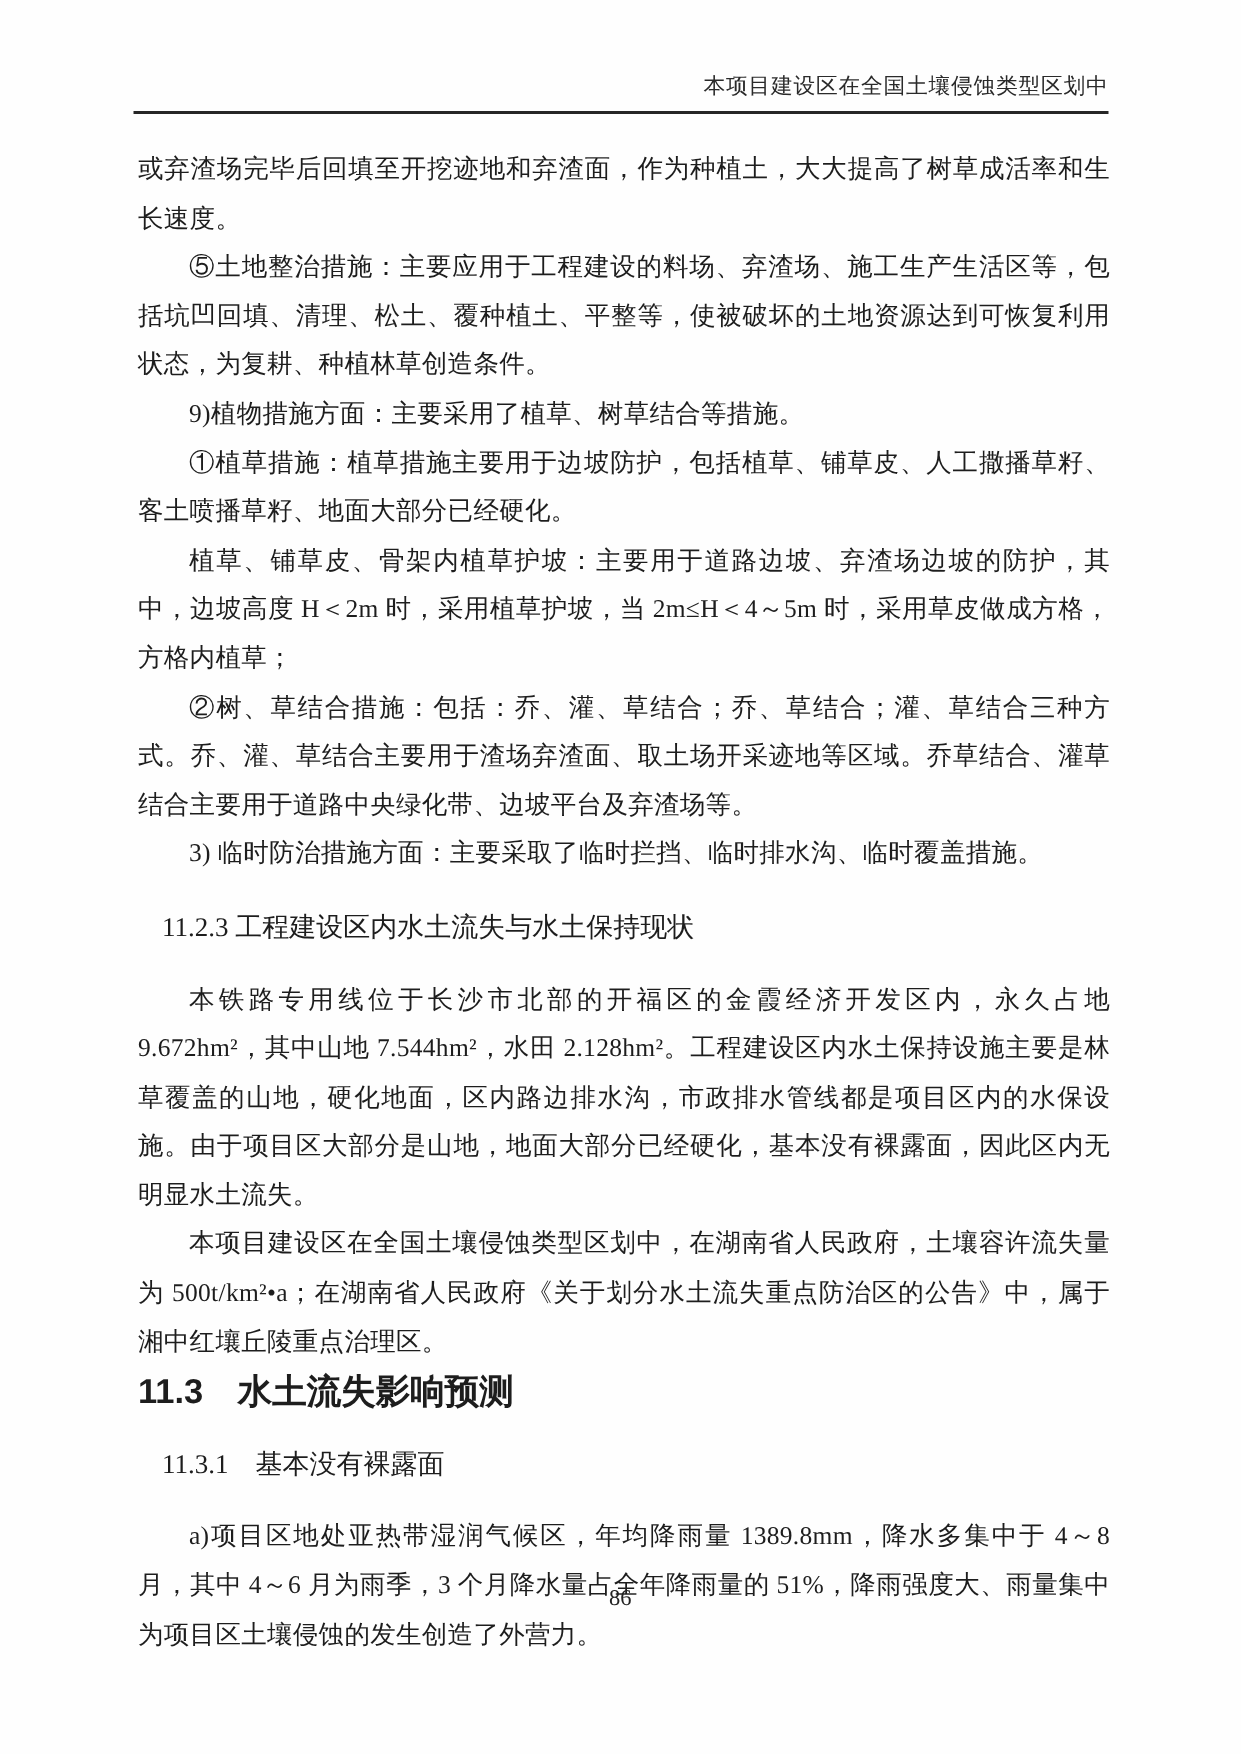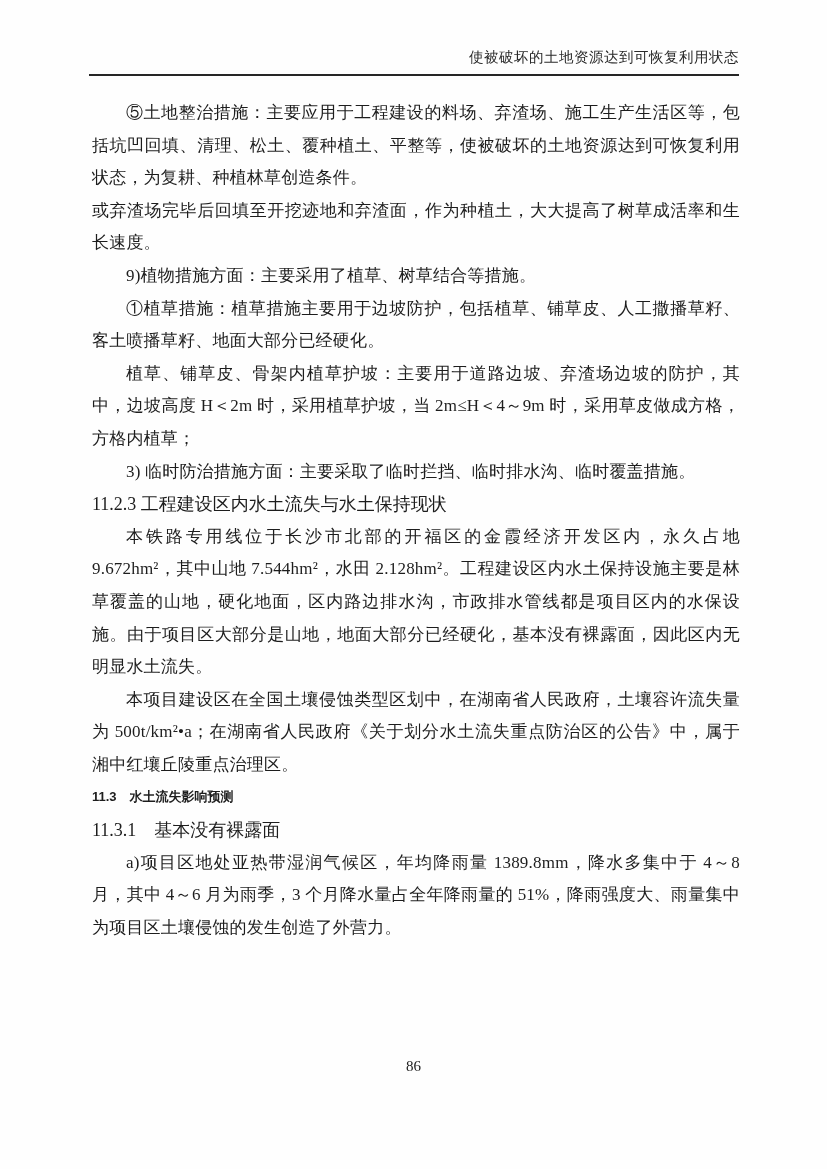--- a/index.html
+++ b/index.html
@@ -39,57 +39,58 @@
     margin: 0;
     font-size: 17px;
     line-height: 32.6px;
     text-align: justify;
     text-indent: 2em;
     letter-spacing: 0.2px;
     white-space: pre-wrap;
   }
   .para.no-indent { text-indent: 0; }
   .heading-3 {
-    margin: 0;
+    margin: 16px;
     font-size: 18px;
     line-height: 32.6px;
     font-weight: normal;
     white-space: pre-wrap;
   }
   .heading-2 {
     margin: 0;
-    font-size: 13px;
+    font-size: 23px;
     line-height: 32.6px;
     font-weight: 700;
     font-family: "Liberation Sans", "DejaVu Sans", sans-serif;
     white-space: pre-wrap;
   }
   .page-number {
     position: absolute;
     top: 1058px; left: 0;
     width: 100%;
     text-align: center;
     font-size: 15px;
     color: #222222;
   }
 </style>
 </head>
 <body>
 
 <div class="page">
 
-  <div class="header-title">使被破坏的土地资源达到可恢复利用状态</div>
+  <div class="header-title">本项目建设区在全国土壤侵蚀类型区划中</div>
   <div class="header-rule"></div>
 
   <main class="content">
+    <p class="para no-indent">或弃渣场完毕后回填至开挖迹地和弃渣面，作为种植土，大大提高了树草成活率和生长速度。</p>
     <p class="para">⑤土地整治措施：主要应用于工程建设的料场、弃渣场、施工生产生活区等，包括坑凹回填、清理、松土、覆种植土、平整等，使被破坏的土地资源达到可恢复利用状态，为复耕、种植林草创造条件。</p>
-    <p class="para no-indent">或弃渣场完毕后回填至开挖迹地和弃渣面，作为种植土，大大提高了树草成活率和生长速度。</p>
     <p class="para">9)植物措施方面：主要采用了植草、树草结合等措施。</p>
     <p class="para">①植草措施：植草措施主要用于边坡防护，包括植草、铺草皮、人工撒播草籽、客土喷播草籽、地面大部分已经硬化。</p>
-    <p class="para">植草、铺草皮、骨架内植草护坡：主要用于道路边坡、弃渣场边坡的防护，其中，边坡高度 H＜2m 时，采用植草护坡，当 2m≤H＜4～9m 时，采用草皮做成方格，方格内植草；</p>
+    <p class="para">植草、铺草皮、骨架内植草护坡：主要用于道路边坡、弃渣场边坡的防护，其中，边坡高度 H＜2m 时，采用植草护坡，当 2m≤H＜4～5m 时，采用草皮做成方格，方格内植草；</p>
+    <p class="para">②树、草结合措施：包括：乔、灌、草结合；乔、草结合；灌、草结合三种方式。乔、灌、草结合主要用于渣场弃渣面、取土场开采迹地等区域。乔草结合、灌草结合主要用于道路中央绿化带、边坡平台及弃渣场等。</p>
     <p class="para">3) 临时防治措施方面：主要采取了临时拦挡、临时排水沟、临时覆盖措施。</p>
     <h3 class="heading-3">11.2.3 工程建设区内水土流失与水土保持现状</h3>
     <p class="para">本铁路专用线位于长沙市北部的开福区的金霞经济开发区内，永久占地 9.672hm²，其中山地 7.544hm²，水田 2.128hm²。工程建设区内水土保持设施主要是林草覆盖的山地，硬化地面，区内路边排水沟，市政排水管线都是项目区内的水保设施。由于项目区大部分是山地，地面大部分已经硬化，基本没有裸露面，因此区内无明显水土流失。</p>
     <p class="para">本项目建设区在全国土壤侵蚀类型区划中，在湖南省人民政府，土壤容许流失量为 500t/km²•a；在湖南省人民政府《关于划分水土流失重点防治区的公告》中，属于湘中红壤丘陵重点治理区。</p>
     <h2 class="heading-2">11.3　水土流失影响预测</h2>
     <h3 class="heading-3">11.3.1　基本没有裸露面</h3>
     <p class="para">a)项目区地处亚热带湿润气候区，年均降雨量 1389.8mm，降水多集中于 4～8 月，其中 4～6 月为雨季，3 个月降水量占全年降雨量的 51%，降雨强度大、雨量集中为项目区土壤侵蚀的发生创造了外营力。</p>
   </main>
 
   <div class="page-number">86</div>

